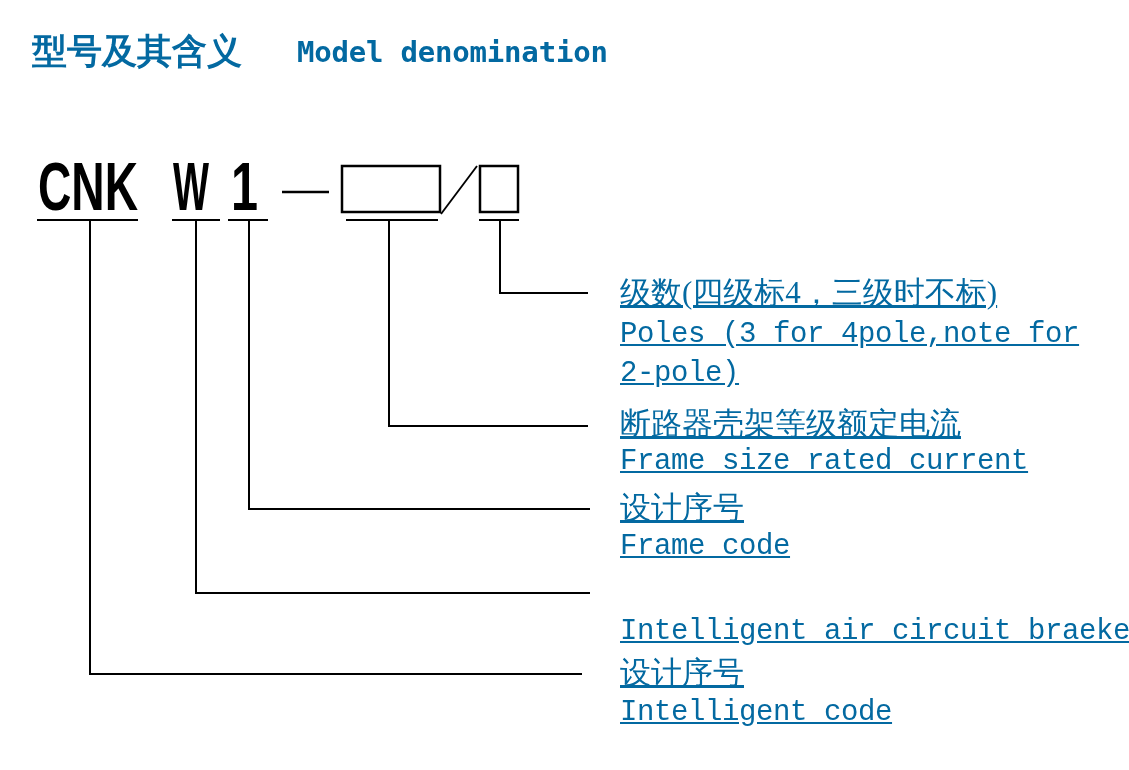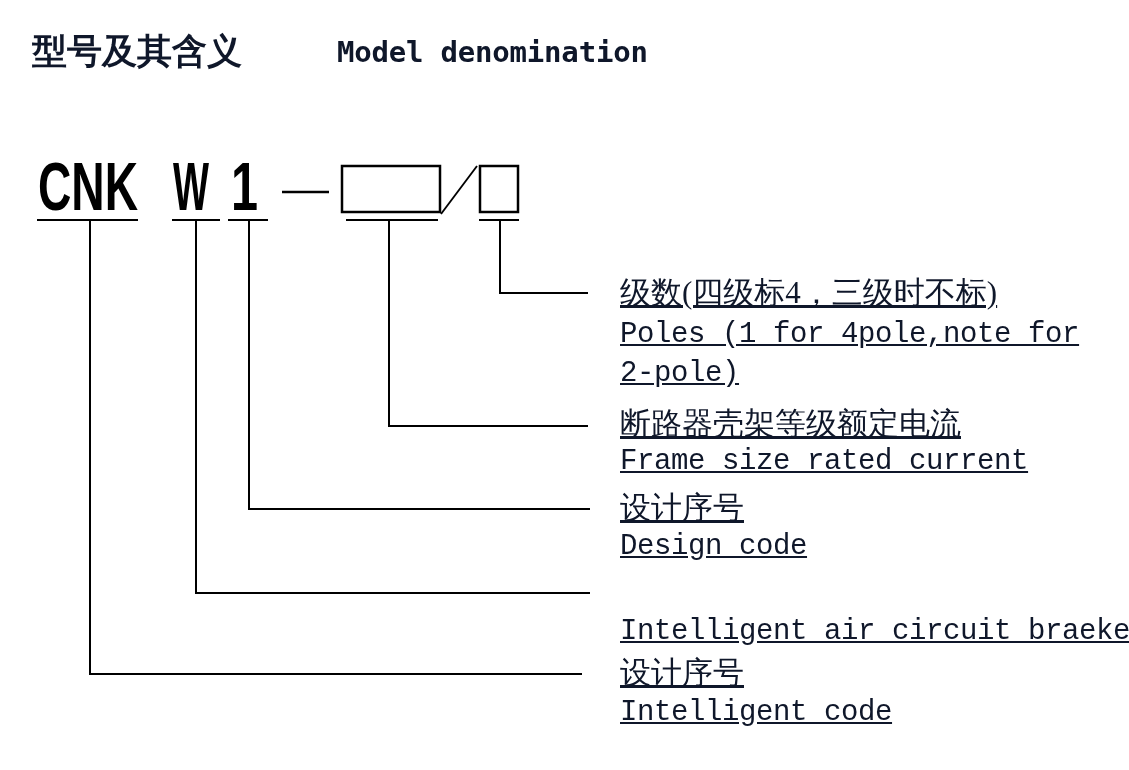--- a/index.html
+++ b/index.html
@@ -1,41 +1,40 @@
 <!DOCTYPE html>
 <html><head>
 <meta charset="utf-8">
 <style>
   html, body { margin: 0; padding: 0; }
   .page {
     position: relative;
     width: 1129px;
     height: 770px;
     background: #ffffff;
-    color: #0f172a;
+    color: #0369a1;
     overflow: hidden;
     font-family: "Liberation Serif", serif;
   }
   .abs { position: absolute; white-space: pre; }
   .title-zh {
     left: 32px; top: 30px;
     font-family: "Liberation Sans", "DejaVu Sans", sans-serif;
     font-weight: bold;
     font-size: 35px;
     line-height: 42px;
     letter-spacing: 0px;
   }
   .title-en {
     left: 297px; top: 33px;
     font-family: "DejaVu Sans Mono", monospace;
     font-weight: bold;
     font-size: 29px;
     line-height: 38px;
     letter-spacing: -0.2px;
-    margin-left: 40px;
   }
   .legend-line {
     left: 620px;
     height: 40px;
     line-height: 40px;
     text-decoration: underline;
   }
   .zh {
     font-family: "Liberation Serif", "DejaVu Serif", serif;
     font-size: 31px;
@@ -81,27 +80,27 @@
     <line class="stroke" x1="479" y1="220" x2="519" y2="220" stroke-width="2" stroke="#000000"></line>
 
     <polyline class="stroke" points="500,220 500,293 588,293" stroke-width="2" stroke="#000000"></polyline>
     <polyline class="stroke" points="389,220 389,426 588,426" stroke-width="2" stroke="#000000"></polyline>
     <polyline class="stroke" points="249,220 249,509 590,509" stroke-width="2" stroke="#000000"></polyline>
     <polyline class="stroke" points="196,220 196,593 590,593" stroke-width="2" stroke="#000000"></polyline>
     <polyline class="stroke" points="90,220 90,674 582,674" stroke-width="2" stroke="#000000"></polyline>
   </svg>
 
   <div class="abs legend-line zh" style="top:273px">级数(四级标4，三级时不标)</div>
-  <div class="abs legend-line en" style="top:315px">Poles (1 for 4pole,note for</div>
+  <div class="abs legend-line en" style="top:315px">Poles (3 for 4pole,note for</div>
   <div class="abs legend-line en" style="top:354px">2-pole)</div>
 
   <div class="abs legend-line zh" style="top:404px">断路器壳架等级额定电流</div>
   <div class="abs legend-line en" style="top:442px">Frame size rated current</div>
 
   <div class="abs legend-line zh" style="top:488px">设计序号</div>
-  <div class="abs legend-line en" style="top:527px">Design code</div>
+  <div class="abs legend-line en" style="top:527px">Frame code</div>
 
   <div class="abs legend-line en" style="top:612px">Intelligent air circuit braeker</div>
 
   <div class="abs legend-line zh" style="top:653px">设计序号</div>
   <div class="abs legend-line en" style="top:693px">Intelligent code</div>
 
 </div>
 
 </body></html>

